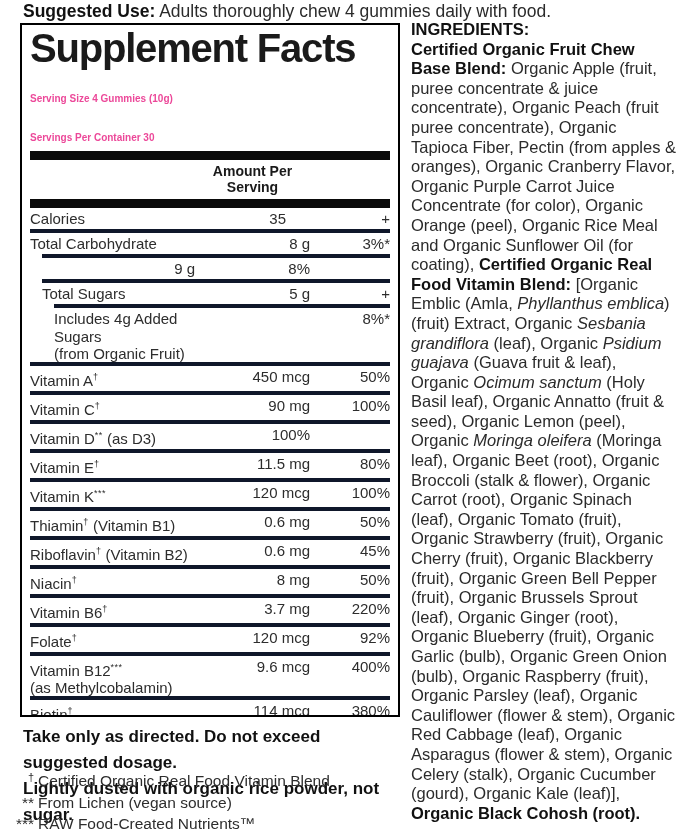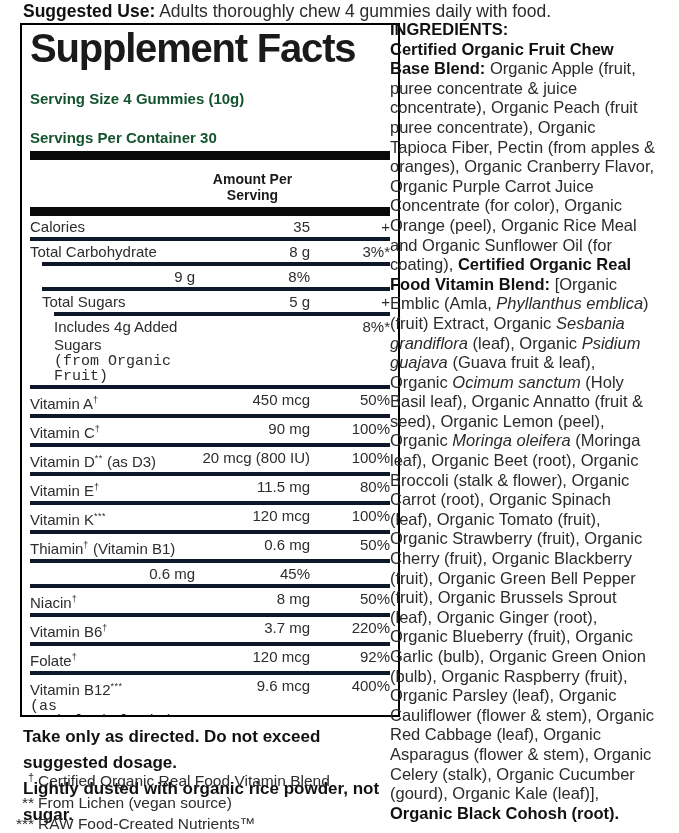--- a/index.html
+++ b/index.html
@@ -5,47 +5,47 @@
   * { margin:0; padding:0; box-sizing:border-box; }
   html,body { width:679px; height:833px; background:#fff; font-family:"Liberation Sans", sans-serif; color:#222; overflow:hidden; }
   .page { position:relative; width:574px; height:833px; background:#fff; }
 
   .suggested { position:absolute; left:23px; top:1px; font-size:17.5px; color:#2b2b2b; }
   .suggested b { color:#111; }
 
   
   .panel { position:absolute; left:20px; top:23px; width:380px; height:694px; border:2px solid #000; background:#fff; padding:2px 8px 0 8px; overflow:hidden; }
   .sf-title { font-size:40px; font-weight:800; letter-spacing:-1.2px; color:#1a1a1a; line-height:42px; }
-  .serving { font-size:15px; font-weight:700; color:#14532d; line-height:17.5px;margin-top:21px; }
+  .serving { font-size:10px; font-weight:700; color:#ec4899; line-height:17.5px;margin-top:21px; }
   .serving-wrap { margin-top:3px; margin-bottom:5px; }
   .bar { height:9px; background:#0a0a0a; }
 
-  .cols-header { display:grid; grid-template-columns:1fr 115px 80px; padding:12px 0 4px 0; }
+  .cols-header { display:grid; grid-template-columns:1fr 115px 80px; padding:4px 0 4px 0; }
   .cols-header .col { font-size:14px; font-weight:700; color:#1a1a1a; text-align:center; line-height:15.5px; }
 
   .rows {}
   .row { display:grid; grid-template-columns:1fr 115px 80px; border-top:4px solid #0f172a; padding:1.5px 0; font-size:15px; line-height:18px; color:#2d2d2d; }
-  .row:first-child { border-top:none; }
+  .row:first-child { border-top:none;gap:24px; }
   .row.ind1 { margin-left:12px; }
   .row.ind2 { margin-left:24px; }
   .row .amt { text-align:right; white-space:nowrap; }
   .row .dv  { text-align:right; white-space:nowrap; }
   .row .lbl sup { font-size:9px; letter-spacing:0.5px; }
-  .row .line2 { line-height:15px; font-size:15px;font-family:Liberation Mono, monospace; }
+  .row .line2 { line-height:15px; font-size:15px; }
 
   
   .directions { position:absolute; left:23px; top:724px; width:382px; }
   .directions .dir-line { font-size:17px; font-weight:700; color:#111; line-height:26px; }
   .symbol-notes { position:absolute; left:2px; top:770px; width:400px; }
   .symbol-note { display:flex; font-size:15.5px; color:#2d2d2d; line-height:21.5px; }
   .symbol-note .mark { width:36px; text-align:right; padding-right:4px; white-space:nowrap; }
   .symbol-note .mark.sup-mark { font-size:11px; position:relative; top:-3px; }
 
   
-  .ingredients { position:absolute; left:390px; top:20px; width:266px; font-size:16.5px; line-height:19.6px; color:#2b2b2b; }
+  .ingredients { position:absolute; left:411px; top:20px; width:266px; font-size:16.5px; line-height:19.6px; color:#2b2b2b; }
   .ingredients .b { font-weight:700; color:#111; }
   .ingredients .i { font-style:italic; }
 </style>
 </head>
 <body>
 
 <div class="page">
 
   <div class="suggested">
     <b>Suggested Use:</b><span> Adults thoroughly chew 4 gummies daily with food.</span>
@@ -104,21 +104,20 @@
   </div>
 
   <div class="row">
     <div class="lbl">Vitamin C<sup>†</sup></div>
     <div class="amt">90 mg</div>
     <div class="dv">100%</div>
   </div>
 
   <div class="row">
     <div class="lbl">Vitamin D<sup>**</sup> (as D3)</div>
-    <div class="amt">20 mcg (800 IU)</div>
     <div class="dv">100%</div>
   </div>
 
   <div class="row">
     <div class="lbl">Vitamin E<sup>†</sup></div>
     <div class="amt">11.5 mg</div>
     <div class="dv">80%</div>
   </div>
 
   <div class="row">
@@ -127,20 +126,21 @@
     <div class="dv">100%</div>
   </div>
 
   <div class="row">
     <div class="lbl">Thiamin<sup>†</sup> (Vitamin B1)</div>
     <div class="amt">0.6 mg</div>
     <div class="dv">50%</div>
   </div>
 
   <div class="row">
+    <div class="lbl">Riboflavin<sup>†</sup> (Vitamin B2)</div>
     <div class="amt">0.6 mg</div>
     <div class="dv">45%</div>
   </div>
 
   <div class="row">
     <div class="lbl">Niacin<sup>†</sup></div>
     <div class="amt">8 mg</div>
     <div class="dv">50%</div>
   </div>
 

